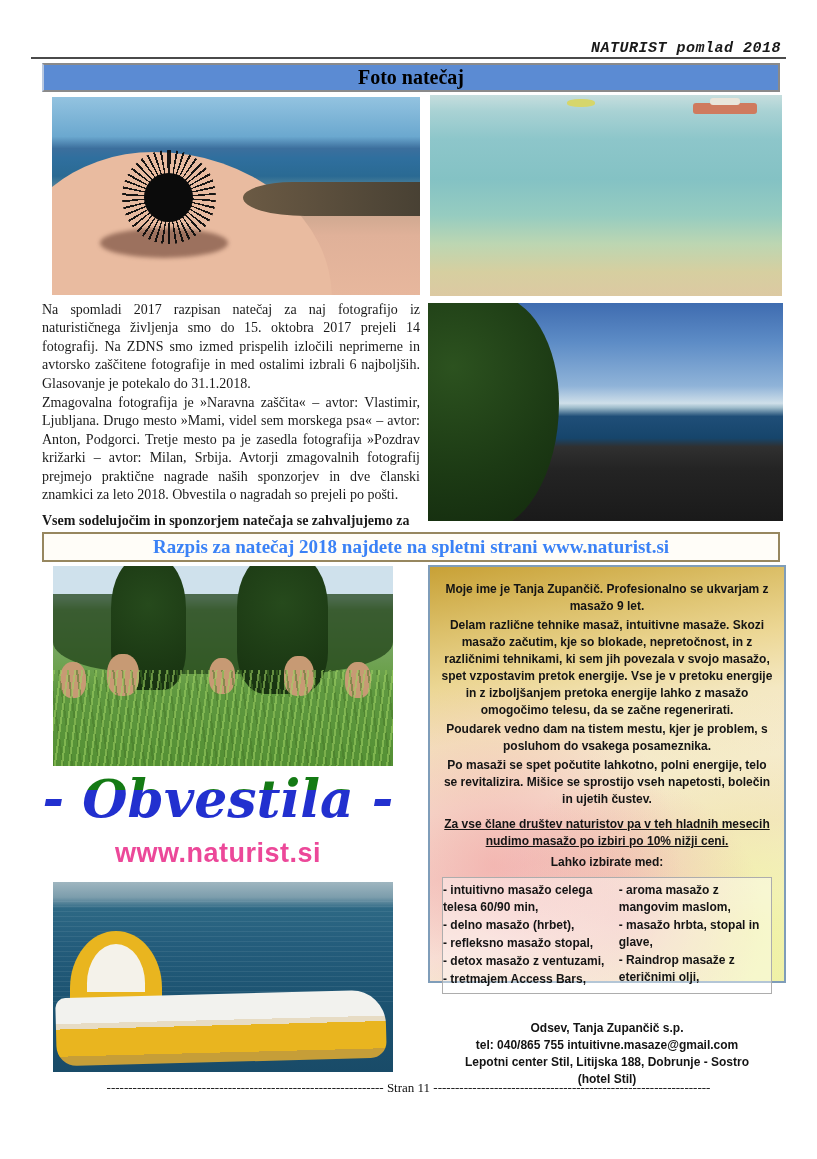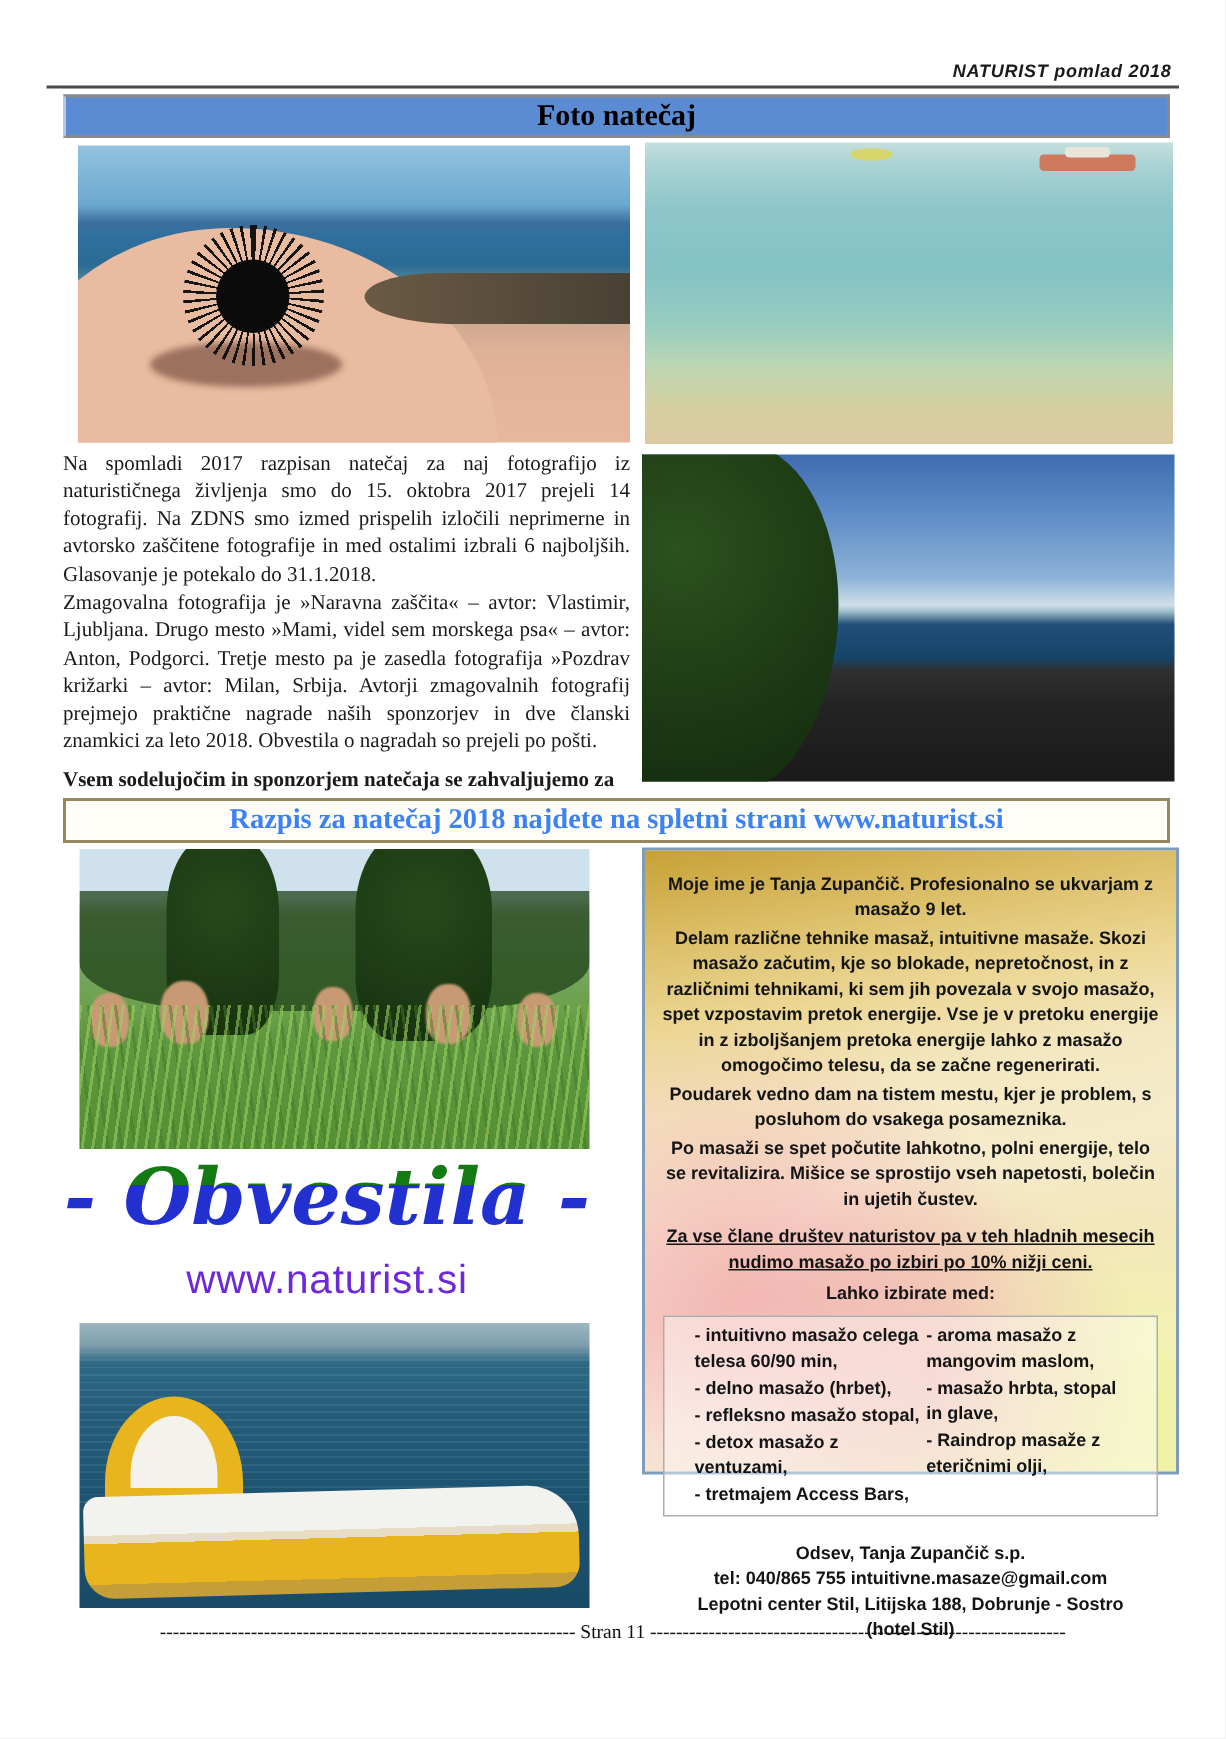--- a/index.html
+++ b/index.html
@@ -1,21 +1,21 @@
 <!DOCTYPE html>
 <html><head>
 <meta charset="utf-8">
 <style>
   html,body{margin:0;padding:0;background:#e8e8e8;}
   .page{position:relative;width:817px;height:1159px;background:#ffffff;margin:0 auto;
         font-family:"Liberation Serif",serif;color:#1a1a1a;overflow:hidden;}
 
   
-  .header-title{position:absolute;top:40px;right:36px;font-family:Liberation Sans, sans-serif;
-                font-style:italic;font-weight:700;font-size:12px;letter-spacing:.5px;}
+  .header-title{position:absolute;top:40px;right:36px;font-family:Liberation Mono, monospace;
+                font-style:italic;font-weight:700;font-size:15px;letter-spacing:.5px;}
   .top-rule{position:absolute;left:31px;top:57px;width:755px;height:2px;background:#4a4a4a;}
 
   
   .banner-blue{position:absolute;left:42px;top:63px;width:734px;height:25px;
                background:#5b8bd3;border:2px solid #8a8a8a;border-left-color:#b8c8e0;
                display:flex;align-items:center;justify-content:center;}
   .banner-blue span{font-weight:700;font-size:20px;color:#000;}
   .banner-razpis{position:absolute;left:42px;top:532px;width:734px;height:26px;
                  background:#fffdf8;border:2px solid #97875f;
                  display:flex;align-items:center;justify-content:center;}
@@ -89,40 +89,40 @@
 
   
   .logo-title{position:absolute;left:42px;top:768px;width:352px;text-align:center;
     font-family:"DejaVu Serif",serif;font-style:italic;font-weight:700;font-size:52px;
     color:#2230cf;white-space:nowrap;}
   @supports (-webkit-background-clip:text){
     .logo-title{background:linear-gradient(180deg,#147a14 0%,#147a14 36%,#2230cf 36%,#2230cf 100%);
       -webkit-background-clip:text;background-clip:text;color:transparent;}
   }
   .logo-url{position:absolute;left:42px;top:838px;width:352px;text-align:center;
-    font-family:"Liberation Sans",sans-serif;font-weight:400;font-size:27px;color:#6d28d9;
+    font-family:"Liberation Sans",sans-serif;font-weight:700;font-size:27px;color:#ec4899;
     letter-spacing:.5px;}
 
   
   .ad-box{position:absolute;left:428px;top:565px;width:358px;height:418px;
     border:2px solid #7f9db9;
     background:
       radial-gradient(circle at 18% 72%,rgba(240,150,150,.55) 0%,rgba(240,150,150,0) 45%),
       radial-gradient(circle at 55% 85%,rgba(235,120,170,.35) 0%,rgba(235,120,170,0) 35%),
       radial-gradient(circle at 90% 88%,rgba(238,242,150,.8) 0%,rgba(238,242,150,0) 50%),
       linear-gradient(170deg,#c8a136 0%,#dcc06a 14%,#ecd795 26%,#f4e8c2 38%,
         #f7e9d8 52%,#f6dfd4 66%,#faf2e6 82%,#f2efc2 100%);
     font-family:"Liberation Sans",sans-serif;font-weight:700;font-size:12px;
     line-height:1.42;color:#141414;display:flex;flex-direction:column;
     padding:14px 10px 8px 10px;box-sizing:border-box;}
   .ad-box p{margin:0 0 2px 0;text-align:center;}
   .ad-promo{text-decoration:underline;margin-top:6px !important;}
   .ad-choose{margin-top:2px !important;}
   .ad-options{border:1px solid #adadad;background:rgba(255,255,255,.42);
-    display:flex;margin:3px 2px 2px 2px;padding:4px 20px;justify-content:space-between;}
+    display:flex;margin:3px 2px 12px 2px;padding:4px 0;justify-content:space-between;}
   .ad-col{text-align:left;}
   .ad-col.left{width:53%;padding-right:4px;}
   .ad-col.right{width:47%;}
   .ad-col div{margin-bottom:1px;}
   .ad-signoff{margin-top:3px !important;}
   .ad-contact{margin-top:14px;}
   .ad-contact div{text-align:center;}
 
   
   .footer{position:absolute;left:0;right:0;top:1080px;text-align:center;font-size:13px;

